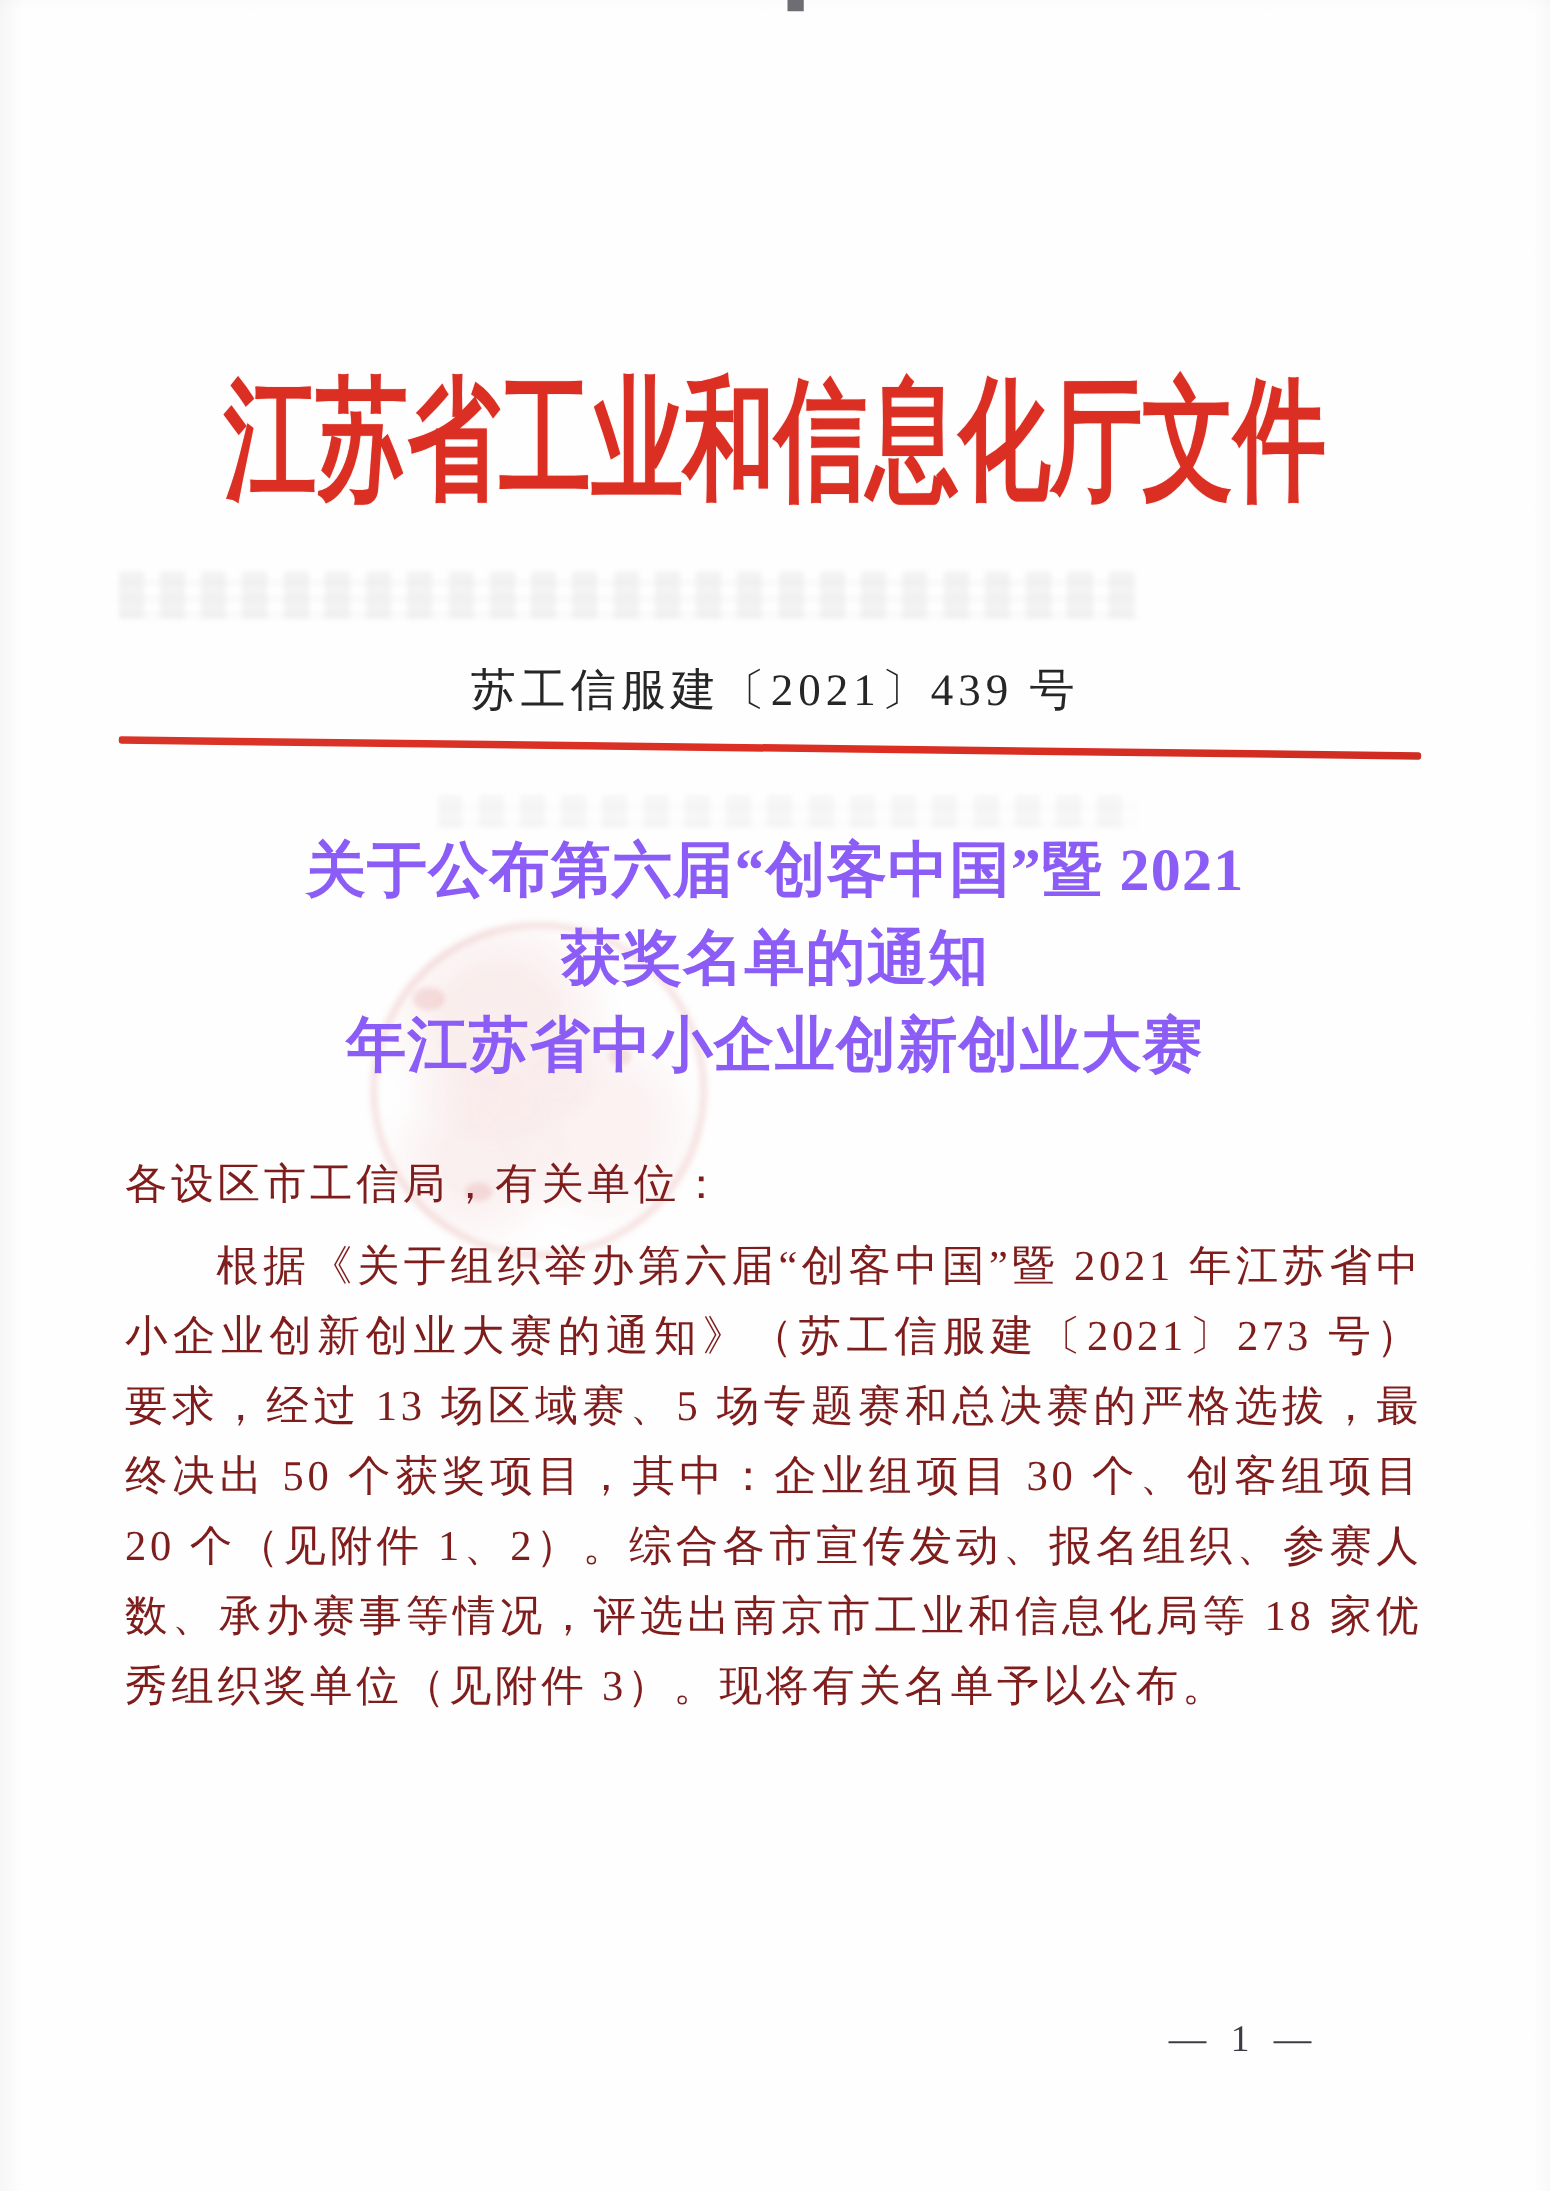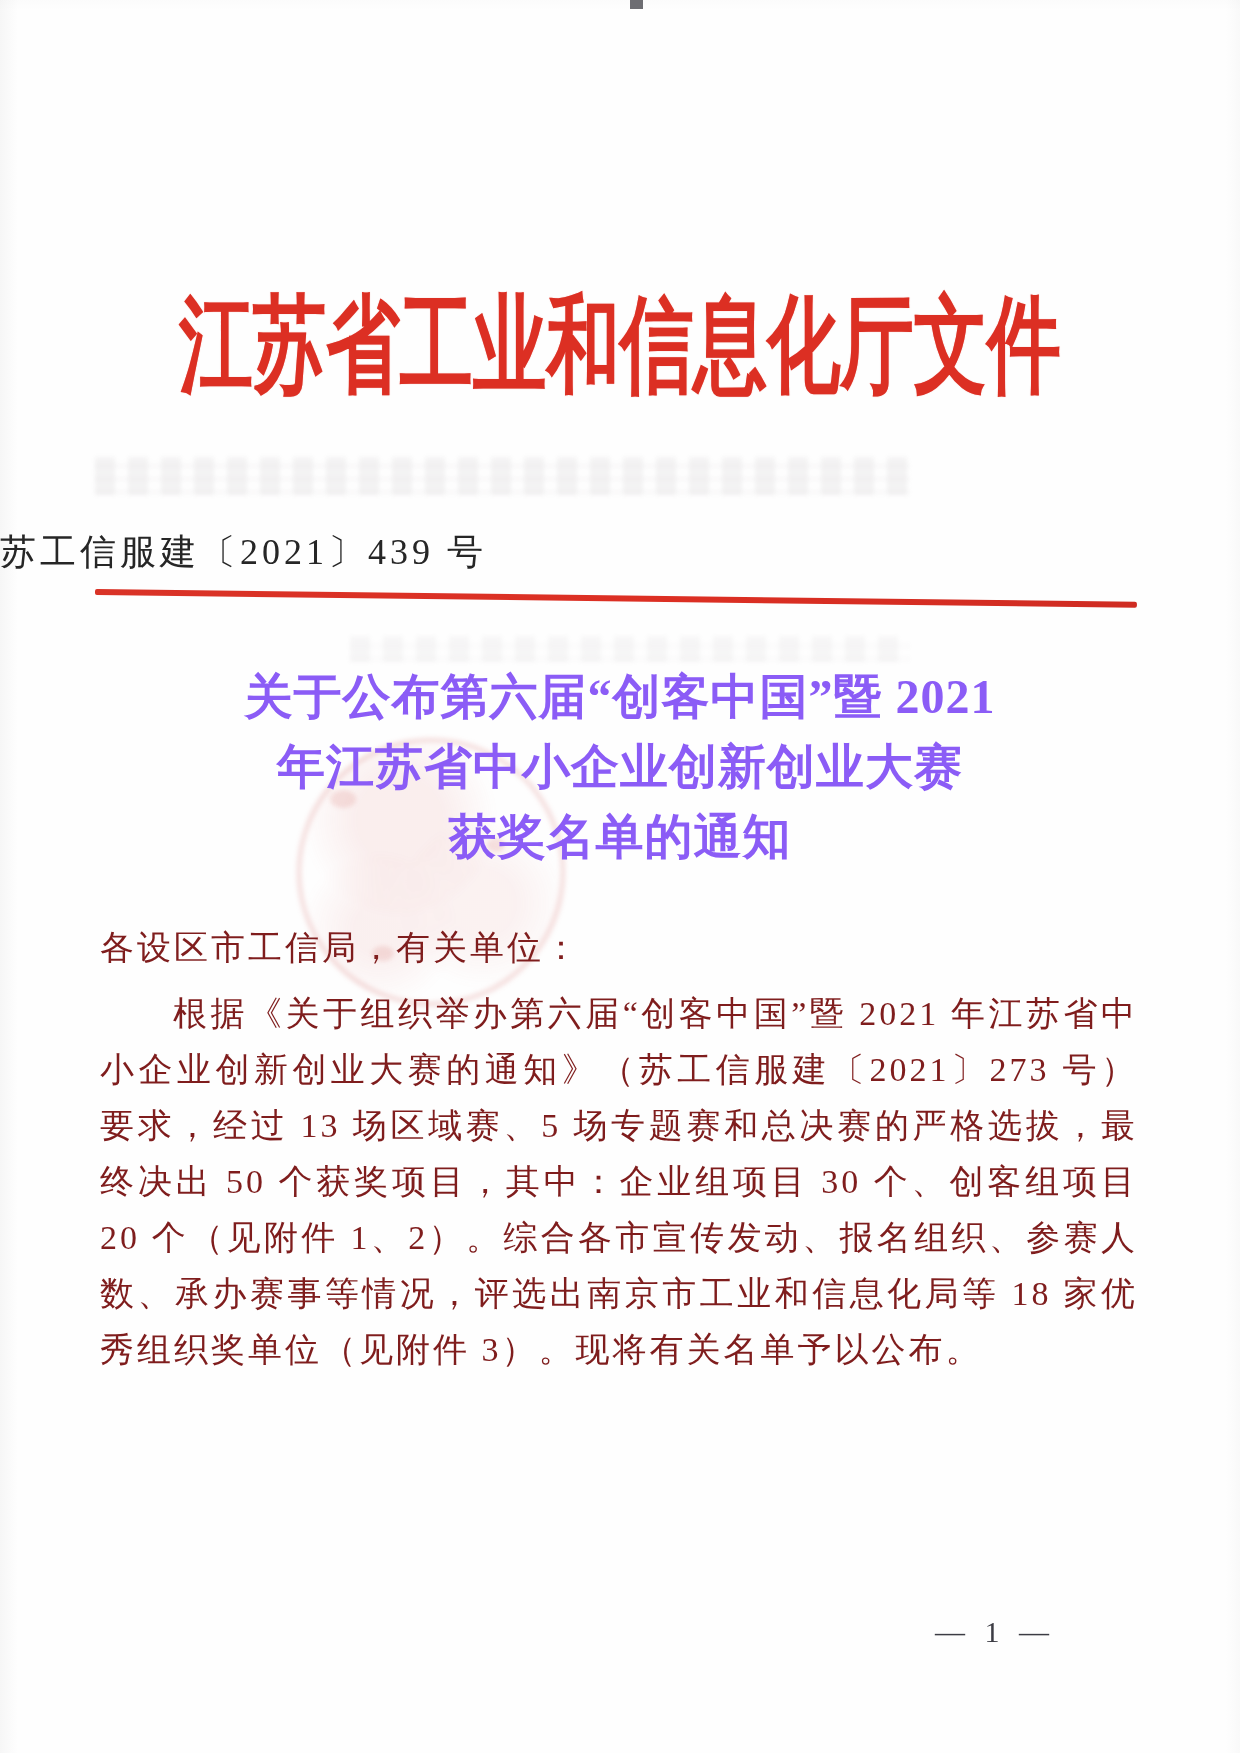--- a/index.html
+++ b/index.html
@@ -28,21 +28,21 @@
     left: 630px; top: 0;
     width: 13px; height: 9px;
     background: #6d6d72;
     filter: blur(0.5px);
   }
   
   .letterhead {
     position: absolute;
     left: 0; top: 278px;
     width: 1240px; height: 150px;
-    display: flex; justify-content: center;
+    display: flex; align-items: center; justify-content: center;
   }
   .letterhead-inner {
     font-size: 102px;
     font-weight: bold;
     color: var(--red, #dc2f23);
     white-space: nowrap;
     letter-spacing: 0px;
     transform: scaleX(0.72) scaleY(1.04);
     transform-origin: 50% 50%;
     text-shadow: 0 0 1px rgba(220,47,35,0.55);
@@ -61,21 +61,21 @@
         rgba(255,255,255,0) 6px 13px);
     pointer-events: none;
   }
   .ghost-1 { left: 95px; top: 457px; width: 815px; height: 38px; }
   .ghost-2 { left: 350px; top: 636px; width: 560px; height: 26px; opacity: 0.38; }
   
   .doc-number {
     position: absolute;
     left: 0; top: 528px;
     width: 1240px;
-    text-align: left;
+    text-align: center;
     font-size: 36px;
     letter-spacing: 4px;
     color: #262626;
   }
   
   .red-line {
     position: absolute;
     left: 95px; top: 589px;
     width: 1042px; height: 6px;
     background: linear-gradient(90deg, #d93327 0%, #dc2f23 55%, #cf2c22 100%);
@@ -164,22 +164,22 @@
 
   <div class="red-line"></div>
 
   <div class="seal"></div>
   <div class="seal-blot seal-blot-a"></div>
   <div class="seal-blot seal-blot-b"></div>
   <div class="seal-blot seal-blot-c"></div>
 
   <div class="title">
     <div>关于公布第六届“创客中国”暨 2021</div>
+    <div>获奖名单的通知</div>
     <div>年江苏省中小企业创新创业大赛</div>
-    <div>获奖名单的通知</div>
   </div>
 
   <div class="body-block">
     <div class="salutation">各设区市工信局，有关单位：</div>
     <p>根据《关于组织举办第六届“创客中国”暨 2021 年江苏省中小企业创新创业大赛的通知》（苏工信服建〔2021〕273 号）要求，经过 13 场区域赛、5 场专题赛和总决赛的严格选拔，最终决出 50 个获奖项目，其中：企业组项目 30 个、创客组项目 20 个（见附件 1、2）。综合各市宣传发动、报名组织、参赛人数、承办赛事等情况，评选出南京市工业和信息化局等 18 家优秀组织奖单位（见附件 3）。现将有关名单予以公布。</p>
   </div>
 
   <div class="page-number">— 1 —</div>
 
 </div>

